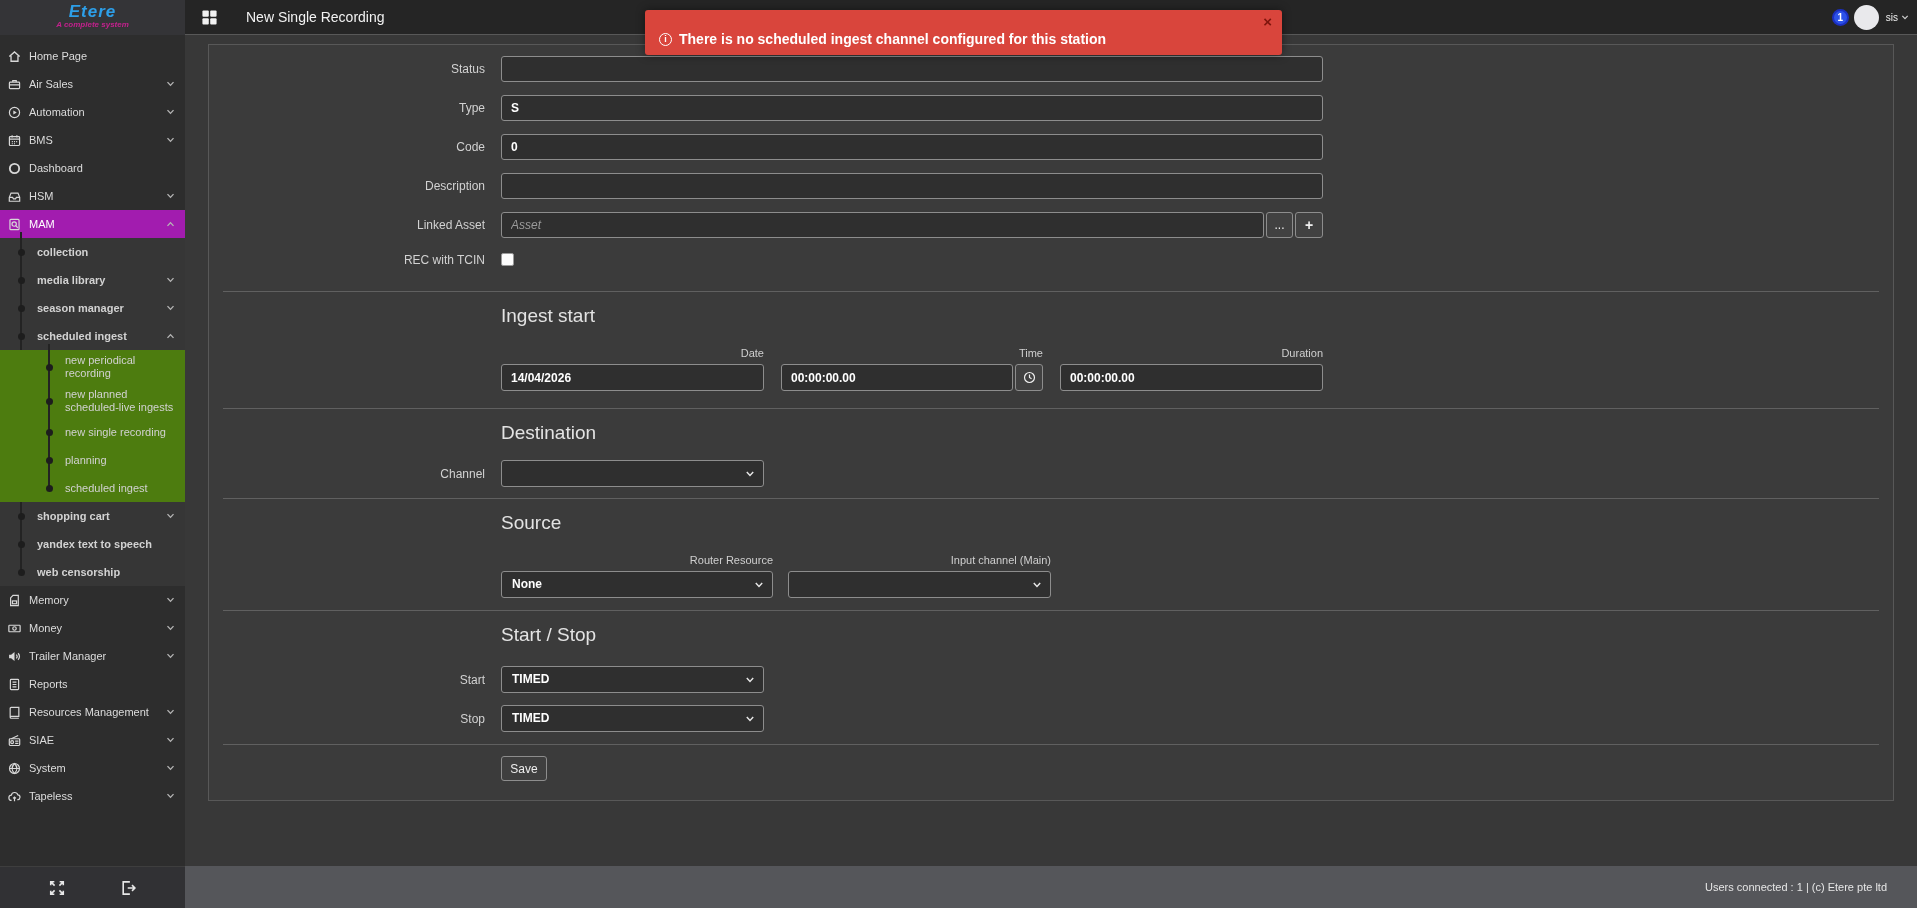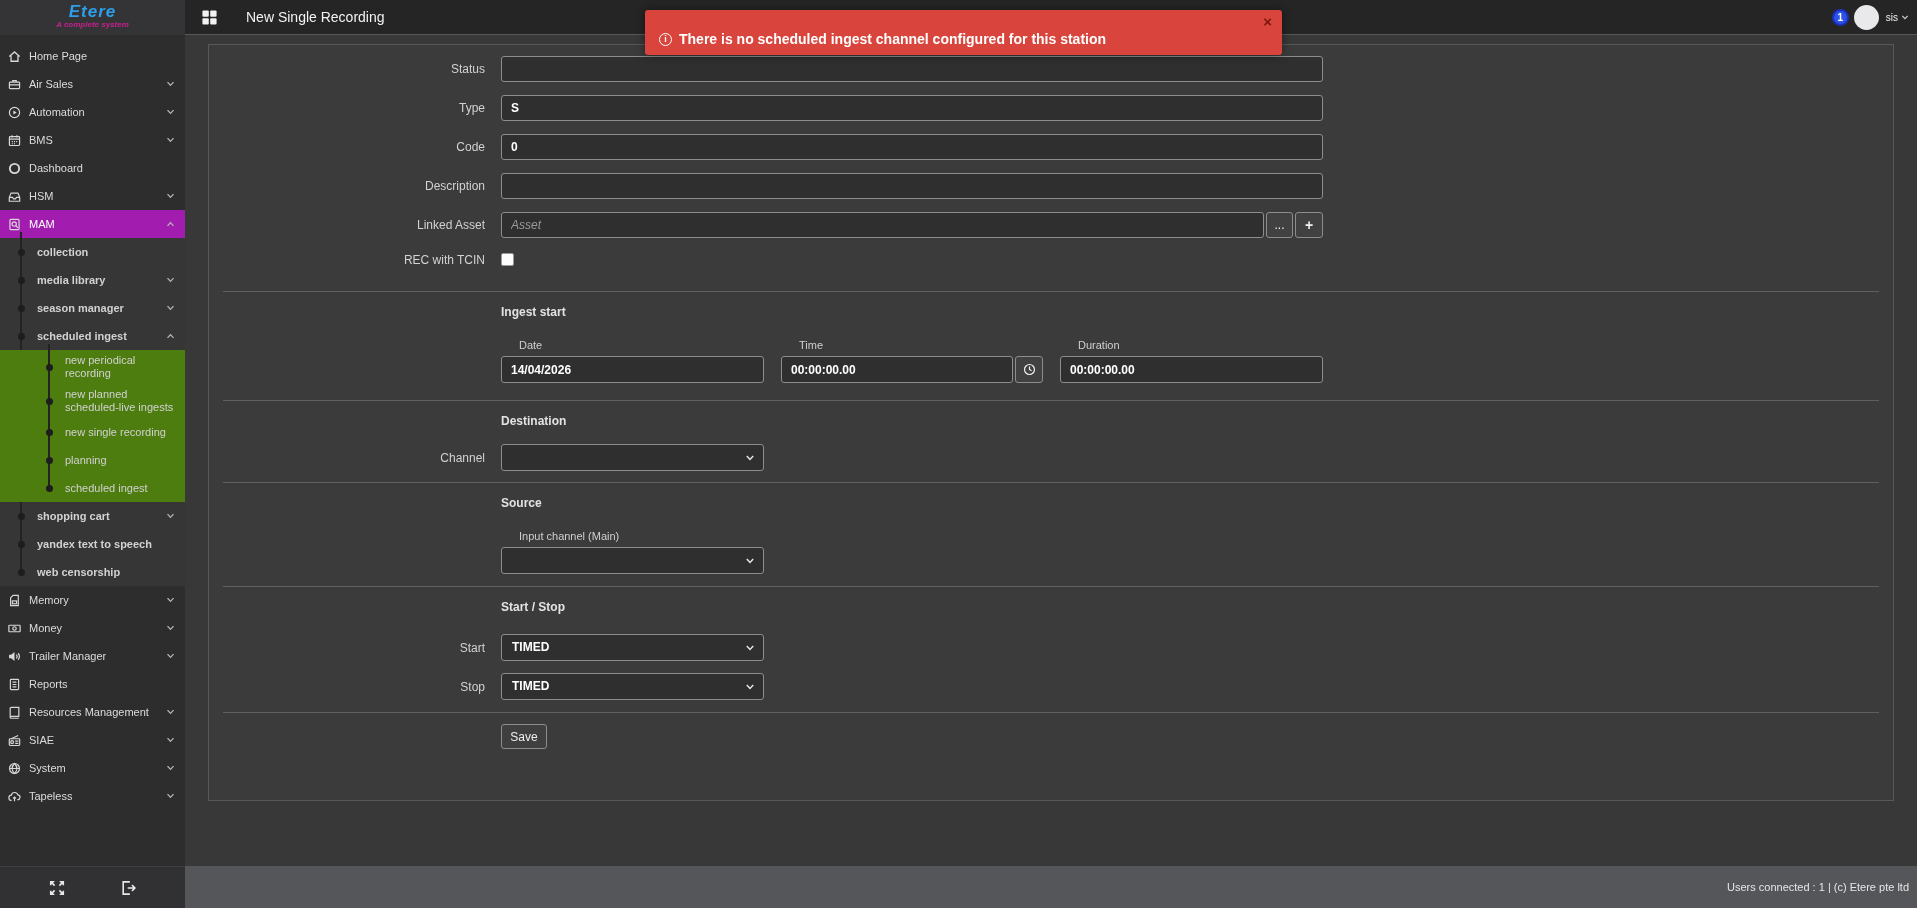--- a/index.html
+++ b/index.html
@@ -58,34 +58,34 @@
   .frow { display:flex; align-items:center; height:26px; margin-bottom:13px; }
   .flabel { width:292px; padding-right:16px; text-align:right; font-size:12px; color:#d2d2d2; flex:none; }
   .fin { height:26px; background:#2f2f2f; border:1px solid #8d8d8d; border-radius:3px; color:#fff;
          font-size:12px; font-weight:700; padding:0 9px; font-family:"Liberation Sans",sans-serif; outline:none; }
   .fin::placeholder { color:#9a9a9a; font-style:italic; font-weight:400; }
   .w822 { width:822px; } .w763 { width:763px; } .w263 { width:263px; } .w272 { width:272px; } .w232 { width:232px; }
   .sqbtn { height:26px; background:#414141; border:1px solid #8d8d8d; border-radius:3px; color:#f0f0f0; font-size:12px;
            display:flex; align-items:center; justify-content:center; margin-left:2px; cursor:pointer; }
   .cb { width:13px; height:13px; background:#fdfdfd; border:1px solid #9a9a9a; border-radius:2px; cursor:pointer; }
   .hr { border:0; border-top:1px solid #606060; margin:0 14px; }
-  .sect-h { margin:13px 0 0 292px; font-size:12px; font-weight:700; color:#e3e3e3; }
+  .sect-h { margin:13px 0 0 292px; font-size:19px; font-weight:400; color:#e3e3e3; }
   .cols { display:flex; margin-left:292px; }
   .col { margin-right:17px; }
-  .slab { font-size:11px; color:#cfcfcf; margin:20px 0 5px 18px; }
+  .slab { font-size:11px; color:#cfcfcf; margin:20px 0 5px 18px;text-align:right; }
   .sel { position:relative; height:27px; background:#2f2f2f; border:1px solid #8d8d8d; border-radius:3px; color:#fff;
          font-size:12px; font-weight:700; line-height:25px; padding-left:10px; cursor:pointer; }
   .sel .schev { position:absolute; right:8px; top:9px; width:10px; height:8px; color:#e8e8e8; }
   .tblock { display:flex; align-items:flex-end; }
   .savebtn { margin:11px 0 0 292px; width:46px; height:25px; background:#3f3f3f; border:1px solid #8d8d8d; border-radius:3px;
              color:#eee; font-size:12px; cursor:pointer; font-family:"Liberation Sans",sans-serif; }
 
   
   .footer { position:absolute; left:185px; right:0; bottom:0; height:42px; background:#55565a;
-            display:flex; align-items:center; justify-content:flex-end; padding-right:8px;
+            display:flex; align-items:center; justify-content:flex-end; padding-right:30px;
             color:#e6e6e6; font-size:11px; }
 </style>
 </head>
 <body>
 
 <svg width="0" height="0" style="position:absolute">
   <defs>
     <g id="g"></g>
   </defs>
   <symbol id="i-home" viewBox="0 0 12 12" fill="none" stroke="currentColor" stroke-width="1.2">
@@ -473,20 +473,29 @@
               <use href="#i-chev-d"></use>
             </svg>
         </div>
       </div>
 
       <hr class="hr" style="margin-top:11px">
 
       
       <div class="sect-h">Source</div>
       <div class="cols" style="gap:15px">
+        <div class="col" style="width:272px;margin-right:0">
+          <div class="slab">Router Resource</div>
+          <div class="sel w272">
+            <span>None</span>
+            <svg class="ic schev">
+                <use href="#i-chev-d"></use>
+              </svg>
+          </div>
+        </div>
         <div class="col" style="width:263px;margin-right:0">
           <div class="slab">Input channel (Main)</div>
           <div class="sel w263">
             <span></span>
             <svg class="ic schev">
                 <use href="#i-chev-d"></use>
               </svg>
           </div>
         </div>
       </div>

